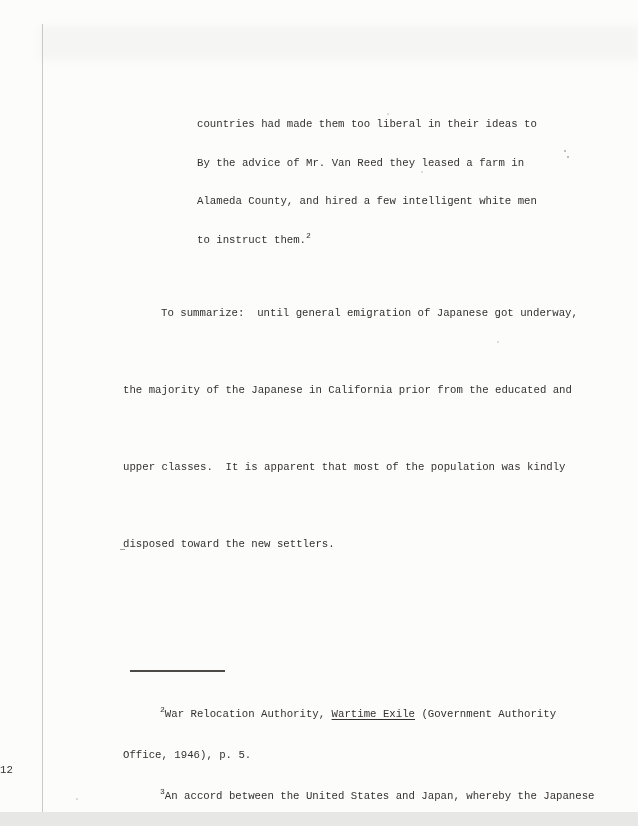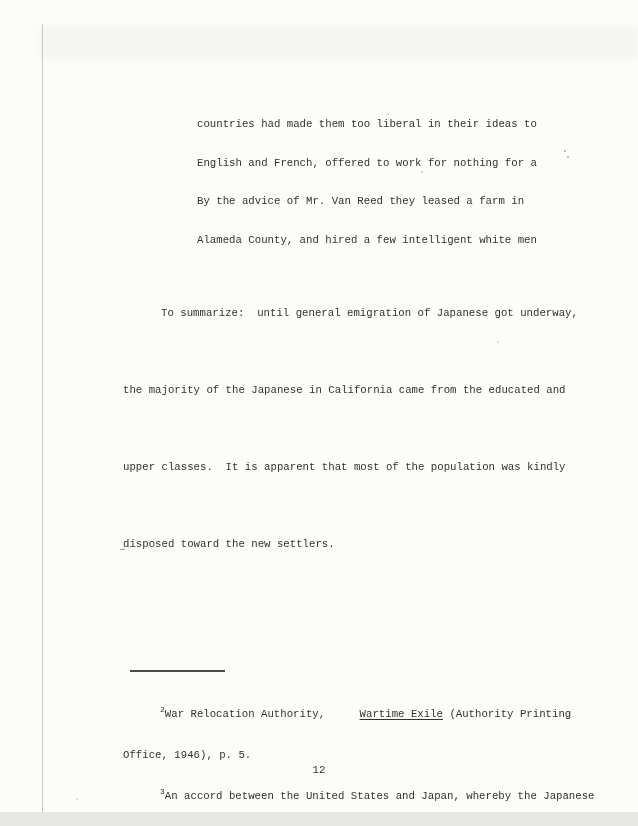--- a/index.html
+++ b/index.html
@@ -55,64 +55,64 @@
   .fnsep {
     position: absolute; left: 130px; top: 670px;
     width: 95px; height: 2px; background: #4b4a47;
   }
   .footnotes {
     position: absolute; left: 123px; top: 681px;
     font-size: 10.7px; line-height: 13.6px;
     white-space: pre;
   }
   .fn-indent { display: inline-block; width: 37px; }
-  .underline { text-decoration: underline; text-underline-offset: 2px; margin-left: 28px; }
+  .underline { text-decoration: underline; text-underline-offset: 2px; }
   .pagenum {
     position: absolute; left: 0; top: 764px; width: 638px;
-    text-align: center; font-size: 10.7px; color: #33322f;
+    text-align: left; font-size: 10.7px; color: #33322f;
   }
 </style>
 </head>
 <body>
 
 <div class="page">
 
   <div class="band-top"></div>
   <div class="band-bottom"></div>
   <div class="edge-line"></div>
   <div class="speck" style="left:564px; top:150px;"></div>
   <div class="speck" style="left:567px; top:156px;"></div>
   <div class="speck faint" style="left:387px; top:113px;"></div>
   <div class="speck faint" style="left:421px; top:171px;"></div>
   <div class="dash" style="left:120px; top:549px;"></div>
   <div class="speck faint" style="left:497px; top:341px;"></div>
   <div class="speck faint" style="left:76px; top:798px;"></div>
 
   <div class="quote">
     <div class="line">countries had made them too liberal in their ideas to</div>
-    <div class="line">English and French, offered to work for nothing for a</div>
     <div class="line">By the advice of Mr. Van Reed they leased a farm in</div>
     <div class="line">Alameda County, and hired a few intelligent white men</div>
+    <div class="line"><span>to instruct them.</span><sup>2</sup></div>
   </div>
 
   <div class="bodytext">
     <div>
       <div class="line indent">To summarize:  until general emigration of Japanese got underway,</div>
-      <div class="line">the majority of the Japanese in California came from the educated and</div>
+      <div class="line">the majority of the Japanese in California prior from the educated and</div>
       <div class="line">upper classes.  It is apparent that most of the population was kindly</div>
       <div class="line">disposed toward the new settlers.</div>
     </div>
     
     
   </div>
 
   <div class="fnsep"></div>
 
   <div class="footnotes">
-    <div class="line"><span class="fn-indent"></span><sup>2</sup><span>War Relocation Authority, </span><span class="underline">Wartime Exile</span><span> (Authority Printing</span></div>
+    <div class="line"><span class="fn-indent"></span><sup>2</sup><span>War Relocation Authority, </span><span class="underline">Wartime Exile</span><span> (Government Authority</span></div>
     <div class="line">Office, 1946), p. 5.</div>
     <div class="line"><span class="fn-indent"></span><sup>3</sup><span>An accord between the United States and Japan, whereby the Japanese</span></div>
     
     
   </div>
 
   <div class="pagenum">12</div>
 
 </div>
 

